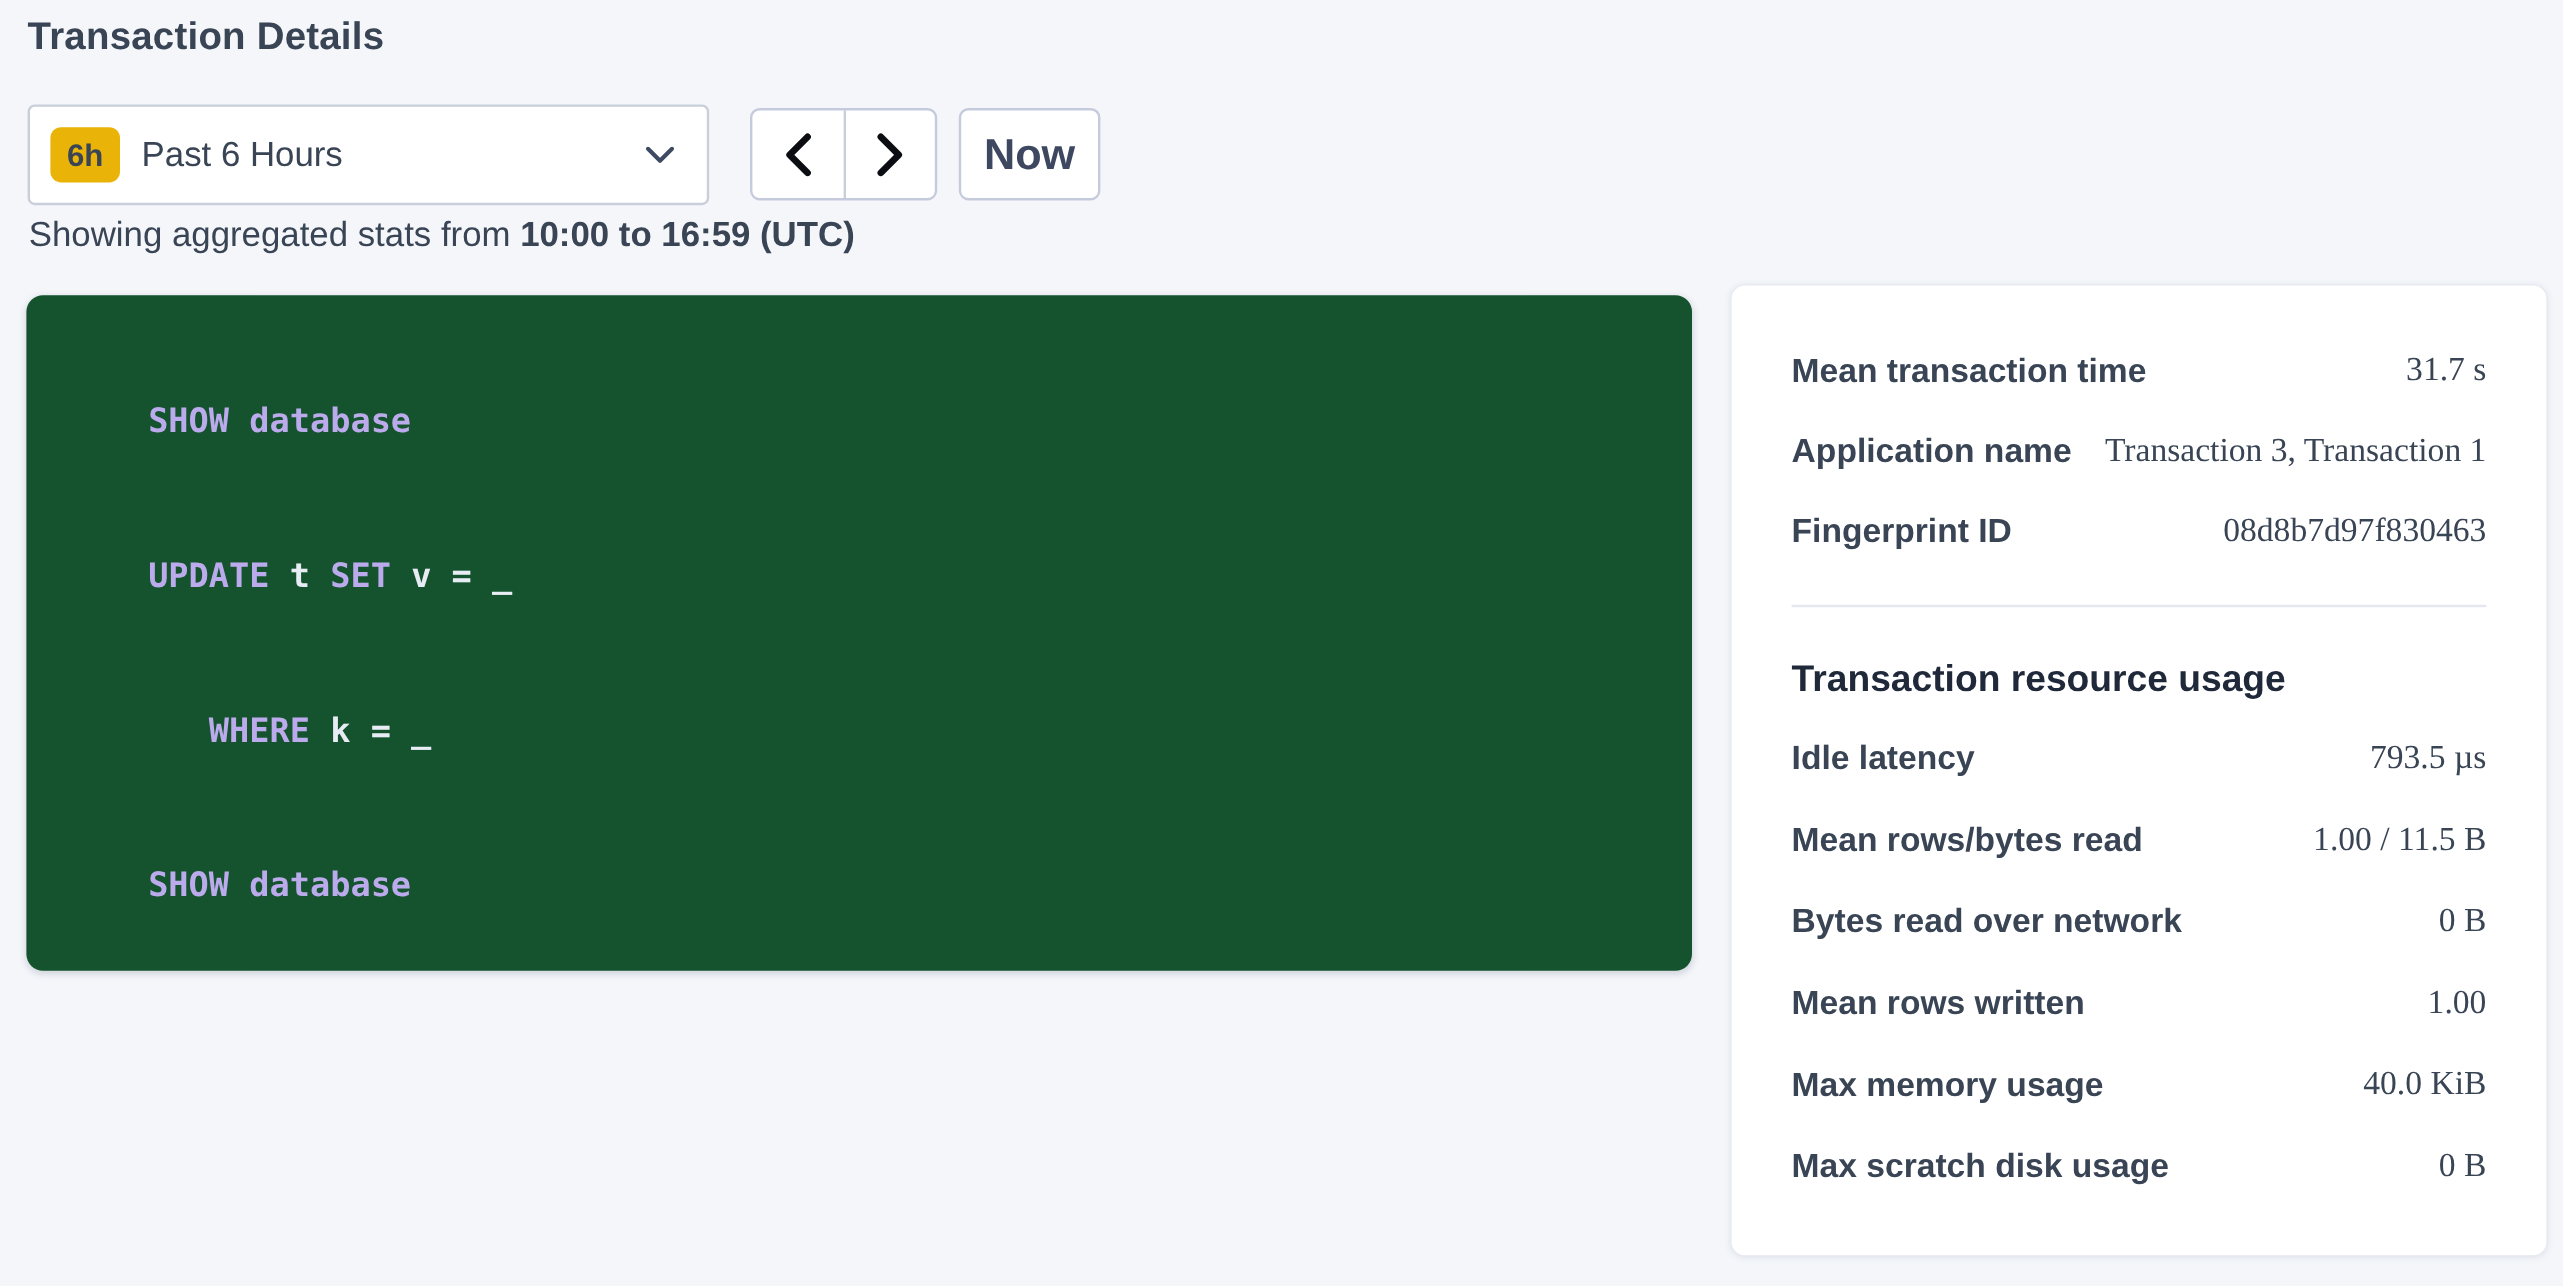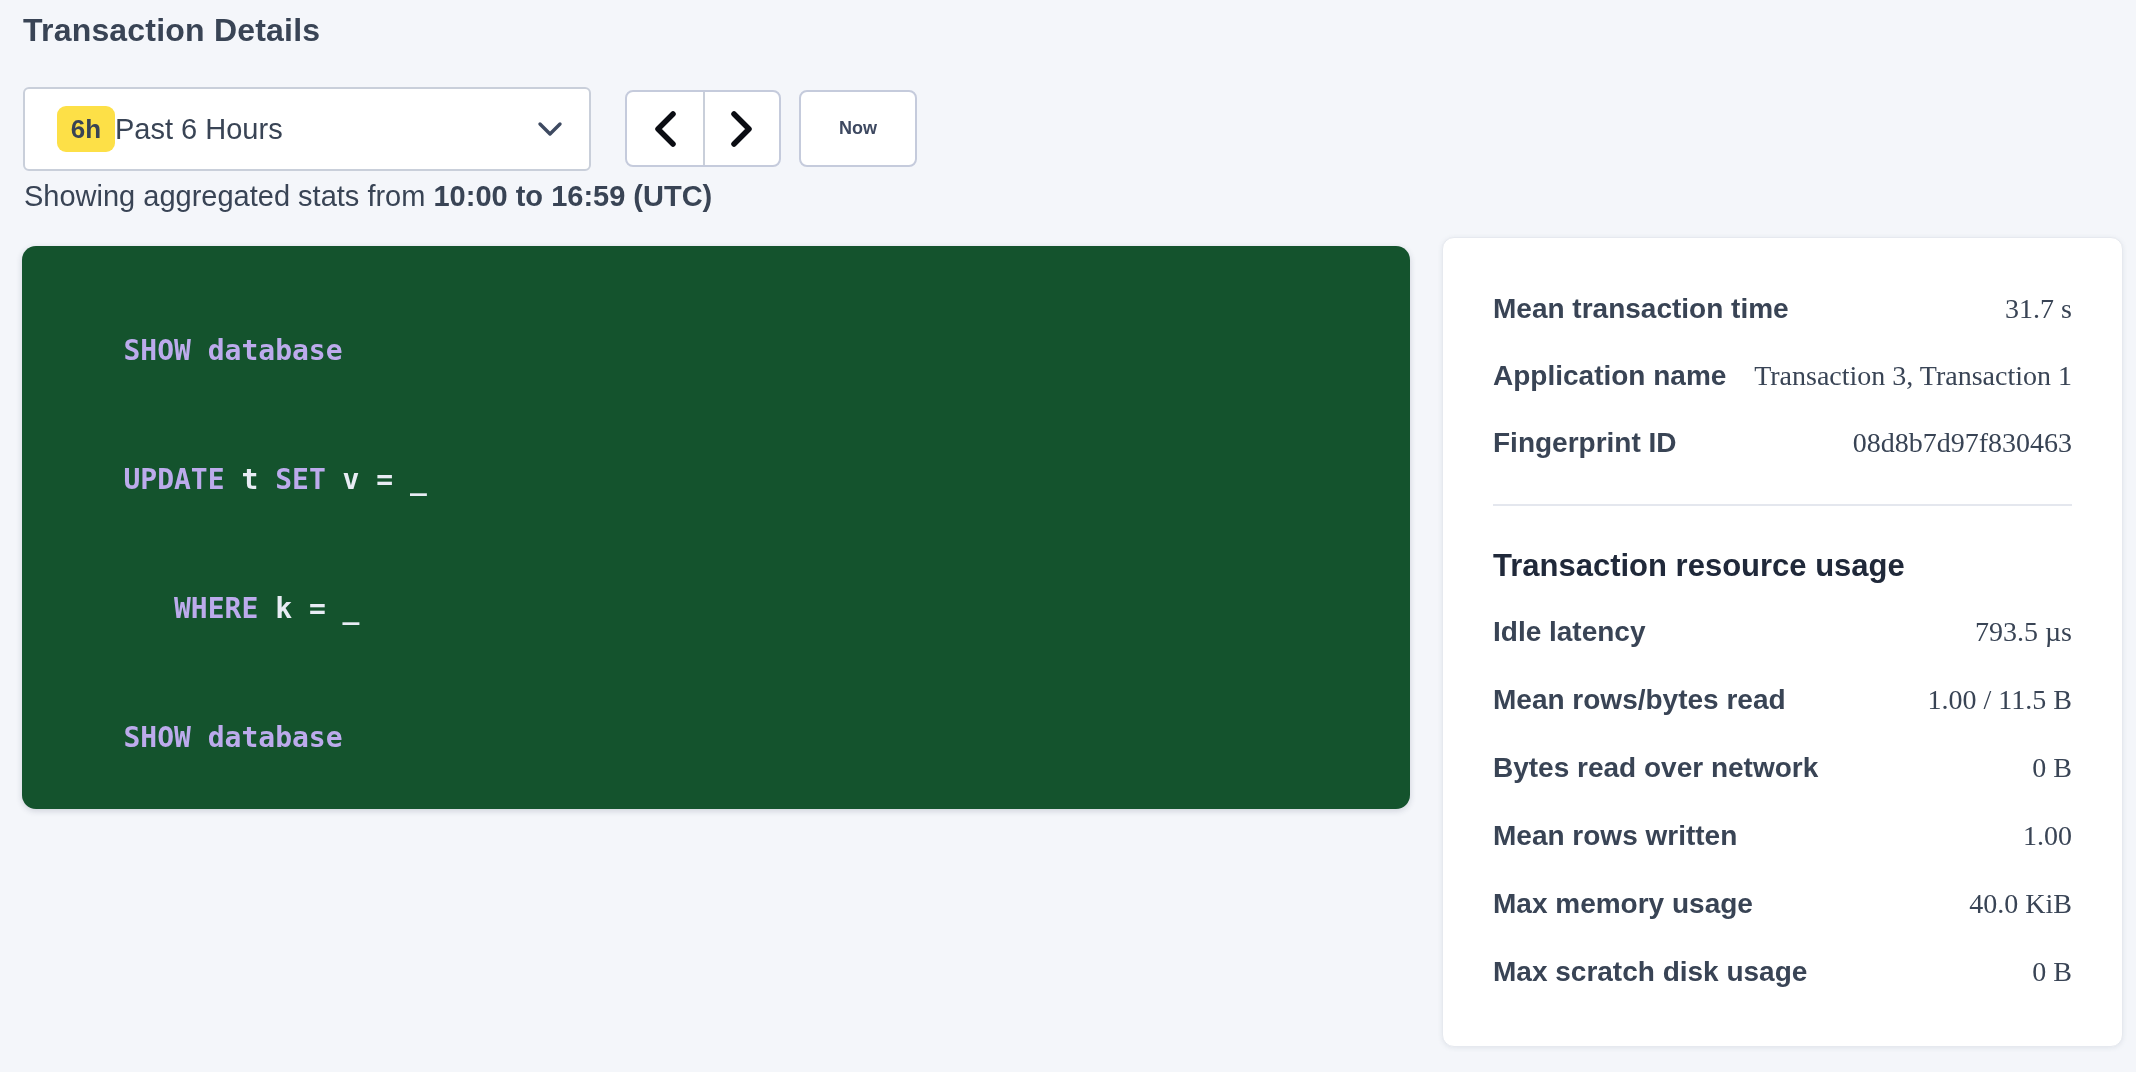--- a/index.html
+++ b/index.html
@@ -25,28 +25,29 @@
   .time-dropdown {
     position: absolute; left: 0; top: 0;
     width: 568px; height: 84px;
     background: #ffffff;
     border: 2px solid #c9cfda;
     border-radius: 6px;
     display: flex; align-items: center;
     cursor: pointer;
   }
   .time-badge {
-    margin-left: 32px;
+    margin-left: 17px;
     width: 58px; height: 46px;
-    background: #fde047;
+    background: #eab308;
     border-radius: 9px;
     display: flex; align-items: center; justify-content: center;
     font-size: 26px; font-weight: 700; color: #394455;
   }
   .time-label {
+    margin-left: 18px;
     font-size: 29px; font-weight: 400; color: #394455;
     flex: 1 1 auto;
   }
   .dd-chevron { margin-right: 26px; display: flex; align-items: center; }
 
   .arrow-group {
     position: absolute; left: 602px; top: 3px;
     width: 156px; height: 77px;
     background: #ffffff;
     border: 2px solid #c5cbdc;
@@ -60,21 +61,21 @@
   }
   .arrow-btn + .arrow-btn { border-left: 2px solid #c9cfda; }
 
   .now-btn {
     position: absolute; left: 776px; top: 3px;
     width: 118px; height: 77px;
     background: #ffffff;
     border: 2px solid #c5cbdc;
     border-radius: 8px;
     display: flex; align-items: center; justify-content: center;
-    font-size: 18px; font-weight: 700; color: #3d4860;
+    font-size: 36px; font-weight: 700; color: #3d4860;
     cursor: pointer;
   }
 
   .range-summary {
     position: absolute; left: 24px; top: 180px;
     font-size: 29px; font-weight: 400; color: #394455;
   }
   .range-summary b { font-weight: 700; }
 
   

